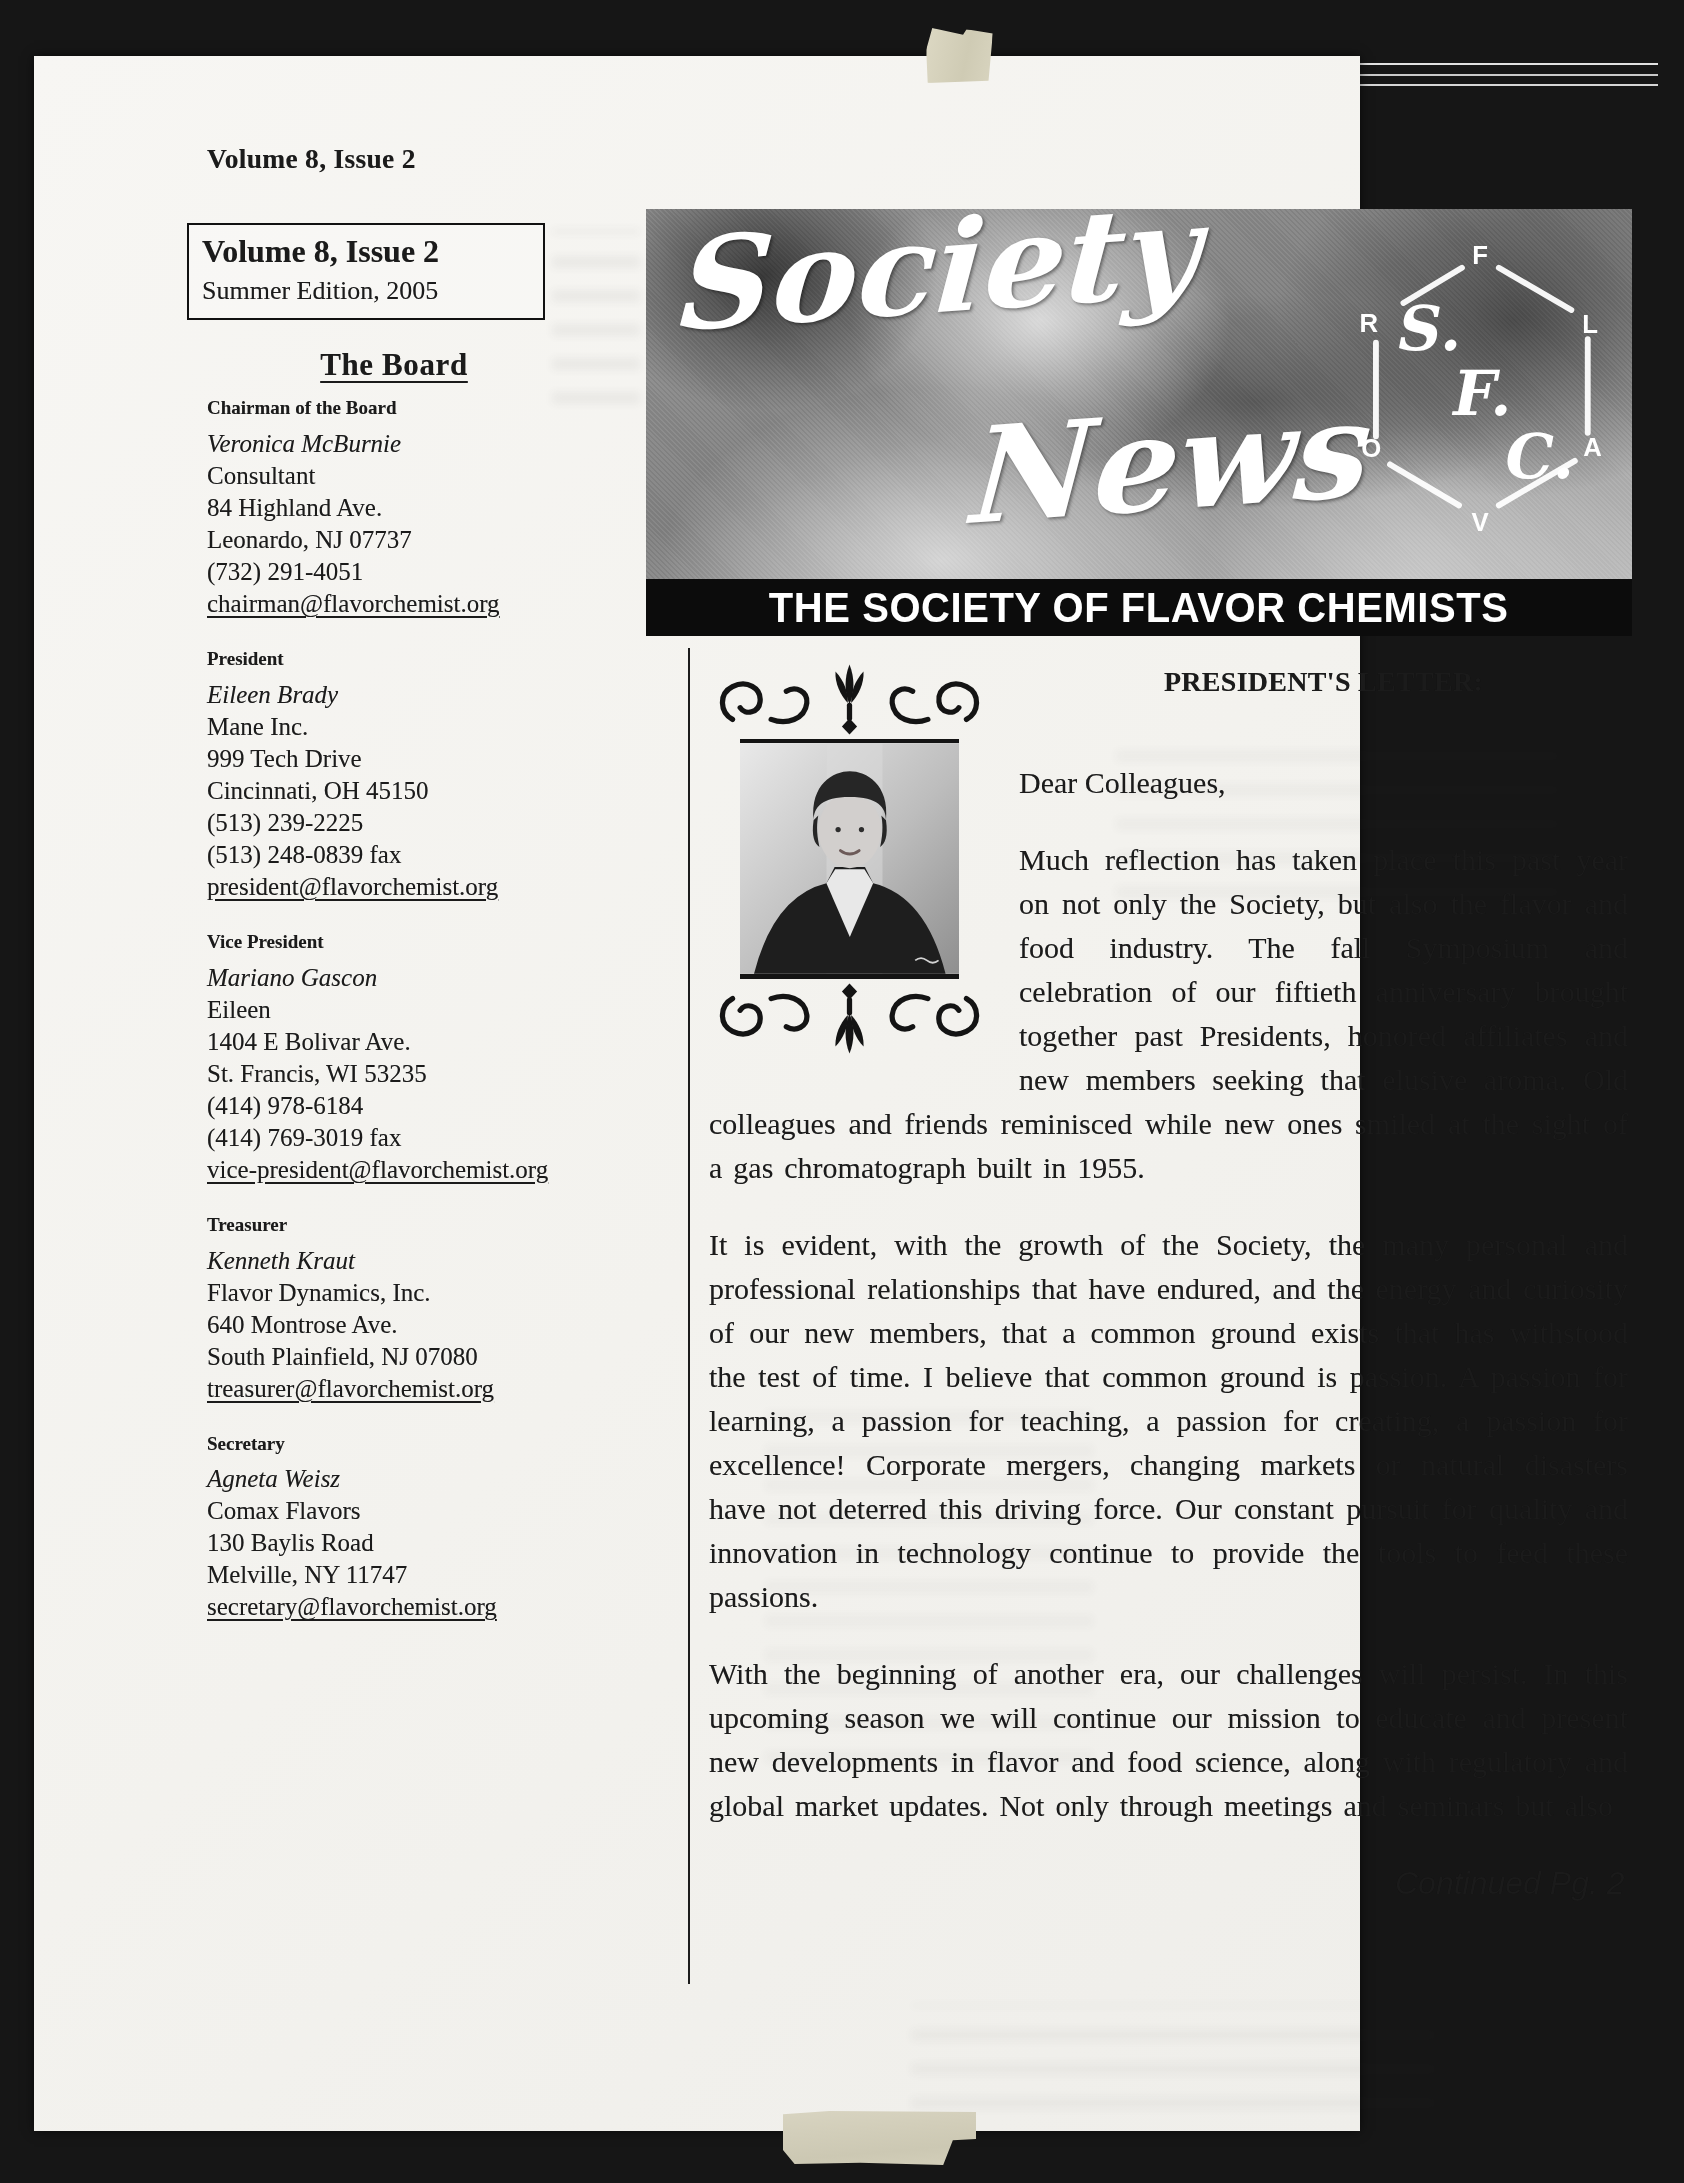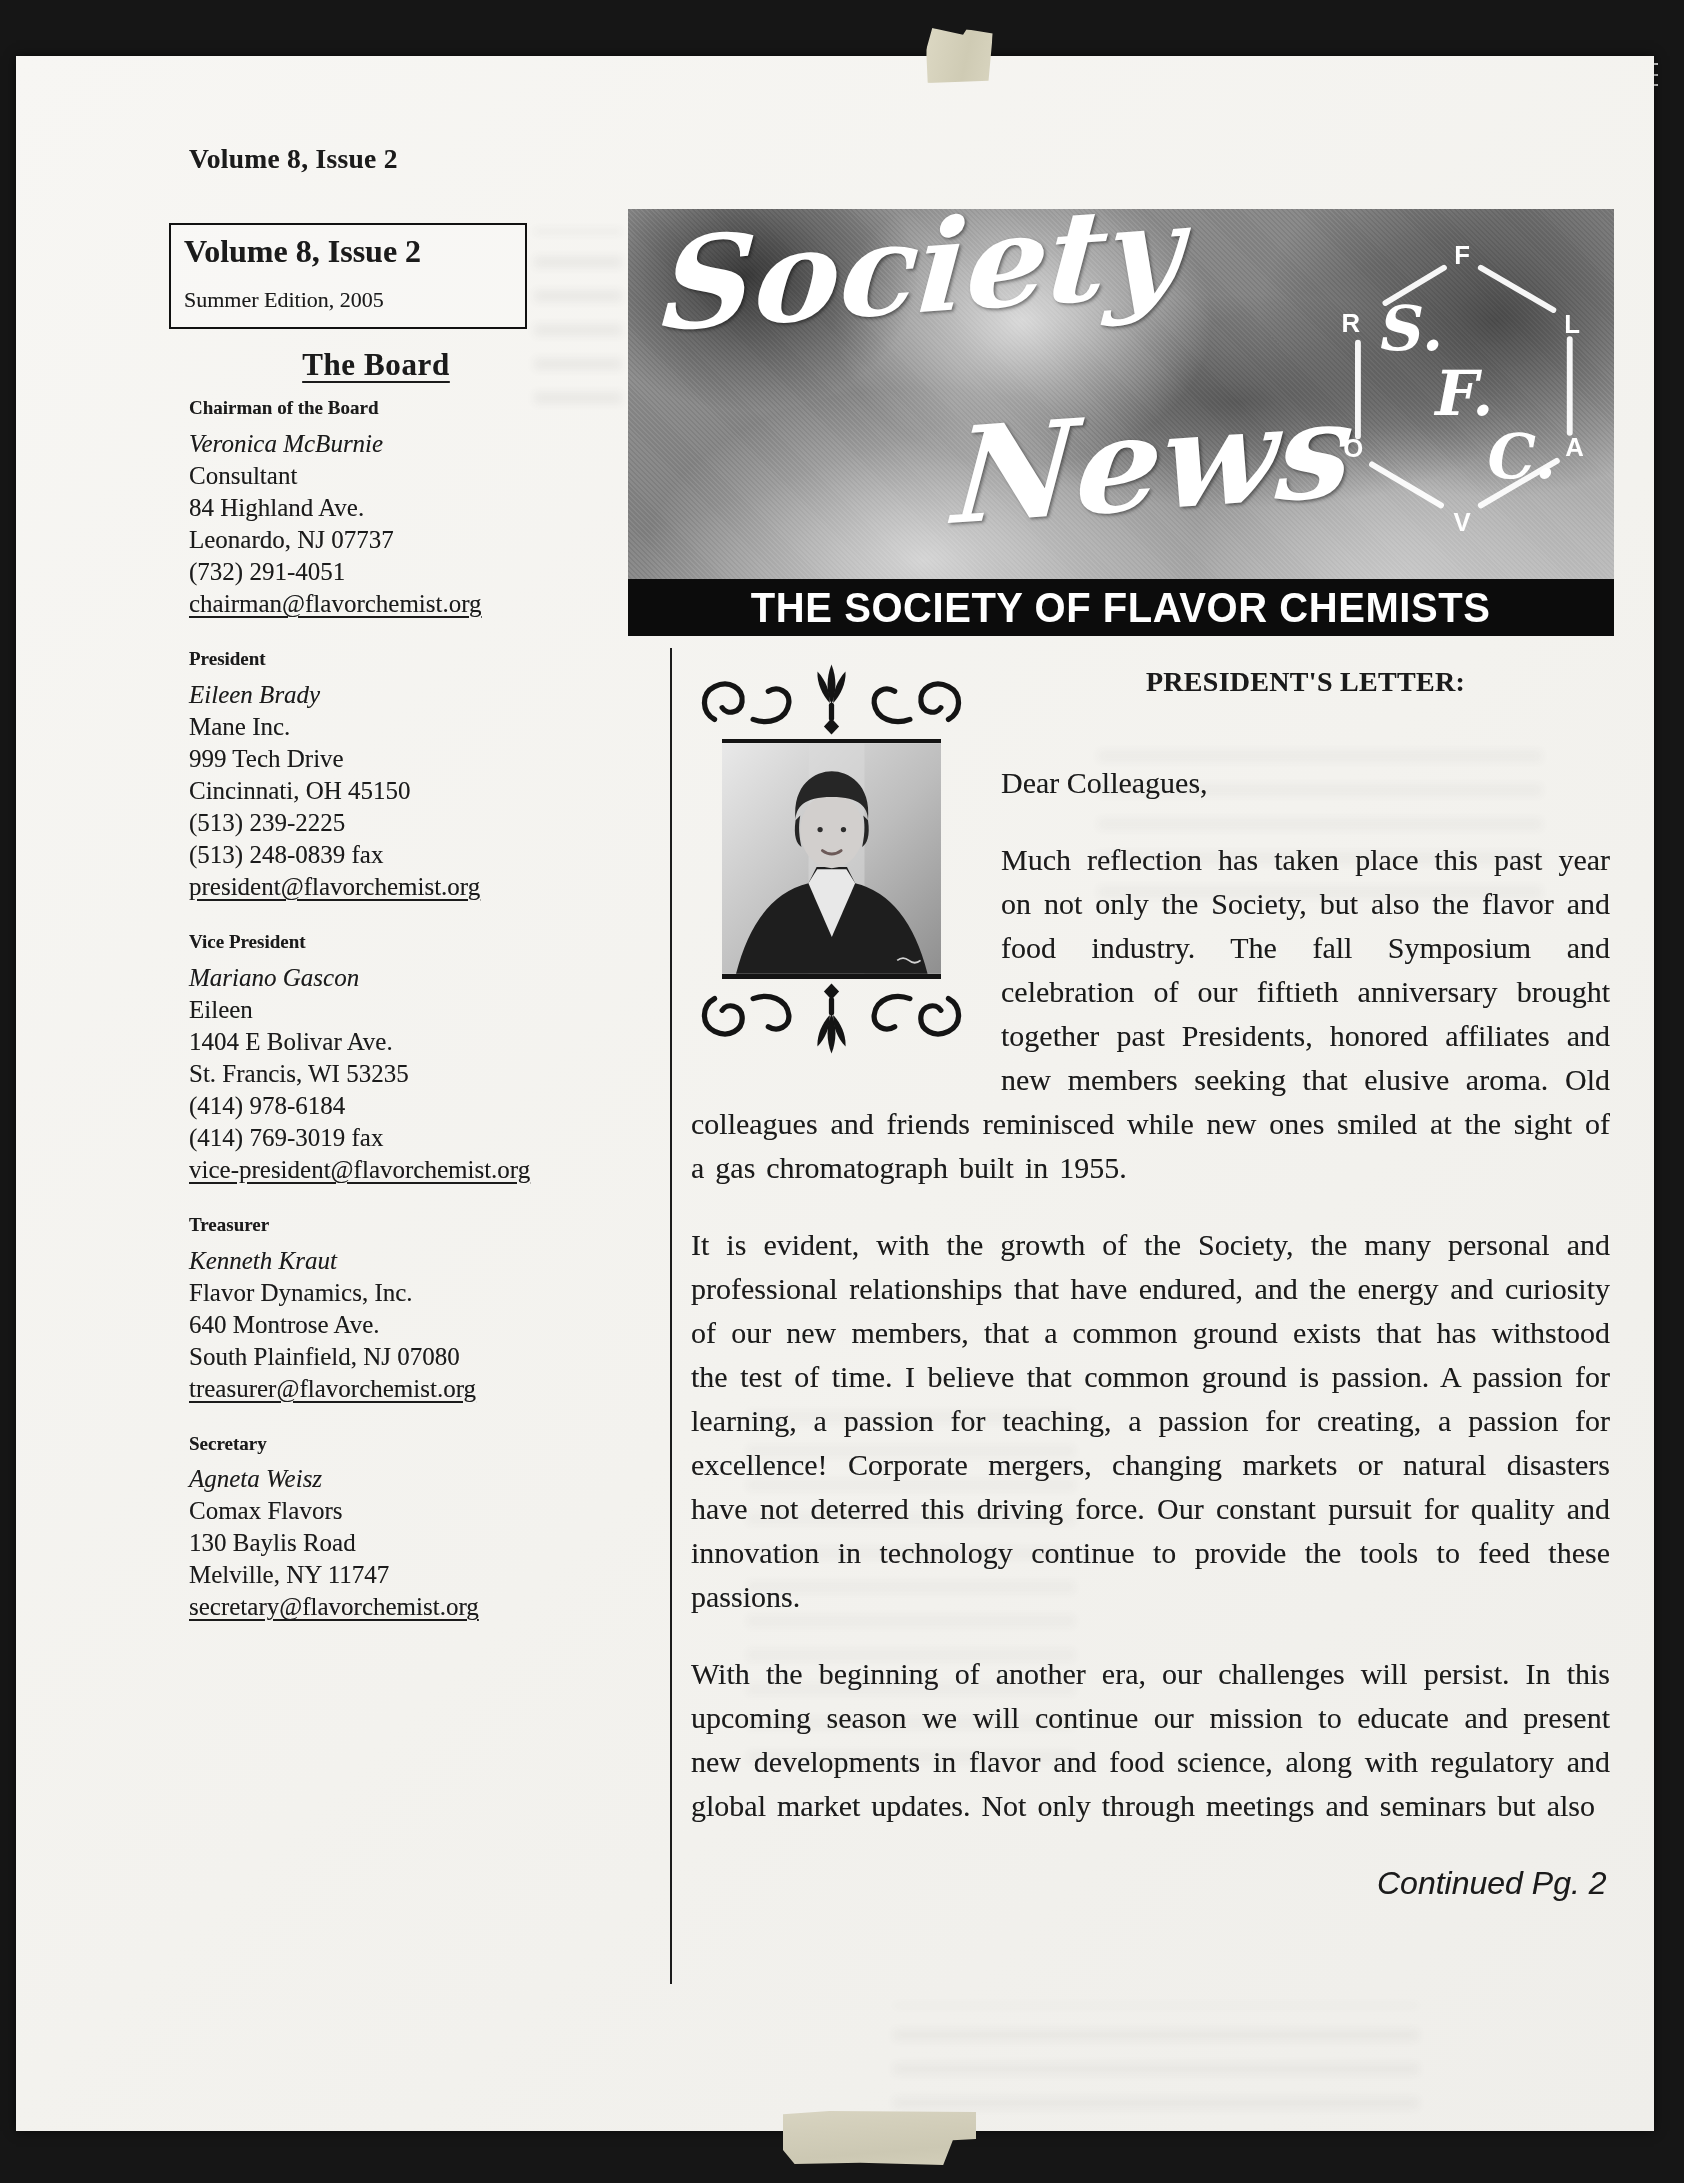--- a/index.html
+++ b/index.html
@@ -3,21 +3,21 @@
 <meta charset="utf-8">
 <style>
   html,body{margin:0;padding:0;}
   body{
     width:1684px;height:2183px;position:relative;overflow:hidden;
     background:#161616;
     font-family:"Liberation Serif", serif;
     color:#1b1b1b;
   }
   .page{
-    position:absolute;left:16px;top:56px;width:1638px;height:2075px;
+    position:absolute;left:34px;top:56px;width:1326px;height:2075px;
     background:linear-gradient(135deg,#f7f6f3 0%,#f3f2ee 55%,#efeeea 100%);
     box-shadow:0 0 10.5px rgba(0,0,0,.6);
   }
   
   .sheet-edge{position:absolute;background:#d9d9d9;}
   .edge1{left:444px;top:63px;width:1214px;height:2.3px;background:#e2e2e2;}
   .edge2{left:643px;top:74px;width:1015px;height:1.8px;background:#c9c9c9;}
   .edge3{left:1345px;top:84px;width:313px;height:1.8px;background:#d5d5d5;}
   
   .tape{position:absolute;z-index:6;}
@@ -45,21 +45,21 @@
     position:absolute;left:173px;top:87px;
     font-size:27.5px;font-weight:bold;letter-spacing:0.3px;
     text-shadow:0 0 0.6px rgba(0,0,0,.4);
   }
   .issue-box{
     position:absolute;left:153px;top:167px;width:328px;
     border:2.3px solid #111;padding:8.2px 13px 11.7px;
     background:rgba(255,255,255,.25);
   }
   .issue-box .l1{font-size:32px;font-weight:bold;margin:0;line-height:36px;}
-  .issue-box .l2{font-size:22px;margin:16px 0 0;line-height:30px;}
+  .issue-box .l2{font-size:26px;margin:7px 0 0;line-height:30px;}
 
   .sidebar{position:absolute;left:173px;top:291px;width:374px;}
   .board-title{
     font-size:31px;font-weight:bold;text-align:center;margin:0 0 9.4px;
     text-decoration:underline;text-underline-offset:5.8px;text-decoration-thickness:2.3px;
     letter-spacing:0.6px;
   }
   .board-sec{margin:0 0 8.2px;}
   .board-sec h3{font-size:19px;font-weight:bold;margin:23.4px 0 3.5px;line-height:32px;}
   .board-sec:first-of-type h3{margin-top:4.7px;}

